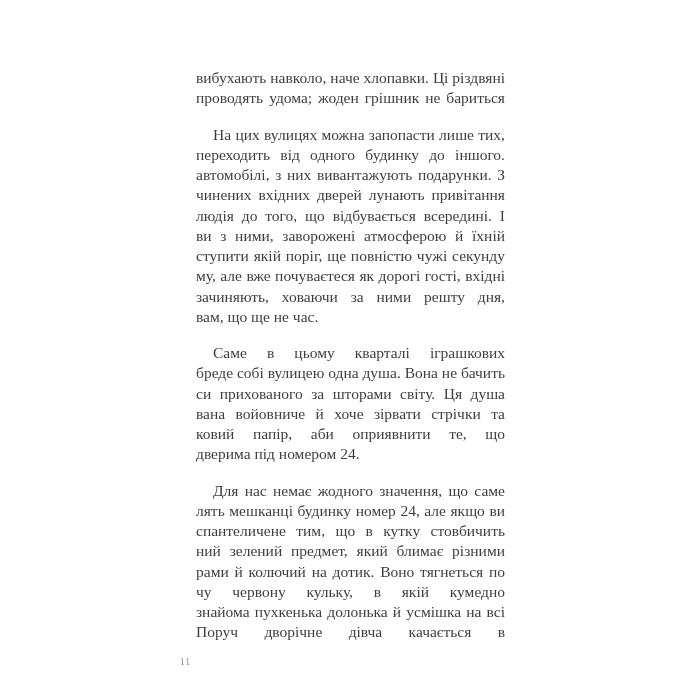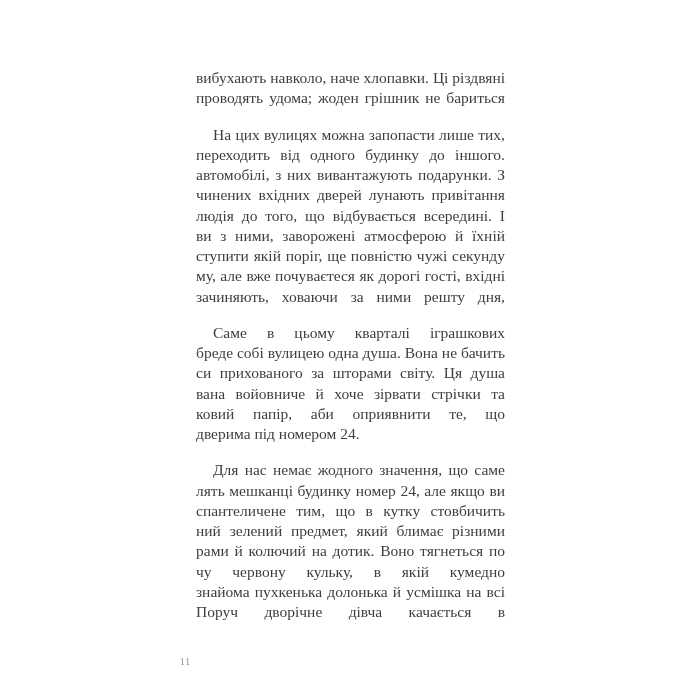--- a/index.html
+++ b/index.html
@@ -63,20 +63,21 @@
       <div class="para">
         <div class="line indent">На цих вулицях можна запопасти лише тих, хто</div>
         <div class="line">переходить від одного будинку до іншого. Під’їздять</div>
         <div class="line">автомобілі, з них вивантажують подарунки. З роз-</div>
         <div class="line">чинених вхідних дверей лунають привітання — пре-</div>
         <div class="line">людія до того, що відбувається всередині. І ось, коли</div>
         <div class="line">ви з ними, заворожені атмосферою й їхній пере-</div>
         <div class="line">ступити якій поріг, ще повністю чужі секунду то-</div>
         <div class="line">му, але вже почуваєтеся як дорогі гості, вхідні двері</div>
         <div class="line">зачиняють, ховаючи за ними решту дня, нагадуючи</div>
+        <div class="line last">вам, що ще не час.</div>
       </div>
       <div class="para">
         <div class="line indent">Саме в цьому кварталі іграшкових будиночків</div>
         <div class="line">бреде собі вулицею одна душа. Вона не бачить кра-</div>
         <div class="line">си прихованого за шторами світу. Ця душа налашто-</div>
         <div class="line">вана войовниче й хоче зірвати стрічки та подарун-</div>
         <div class="line">ковий папір, аби оприявнити те, що відбувається за</div>
         <div class="line last">дверима під номером 24.</div>
       </div>
       <div class="para">

